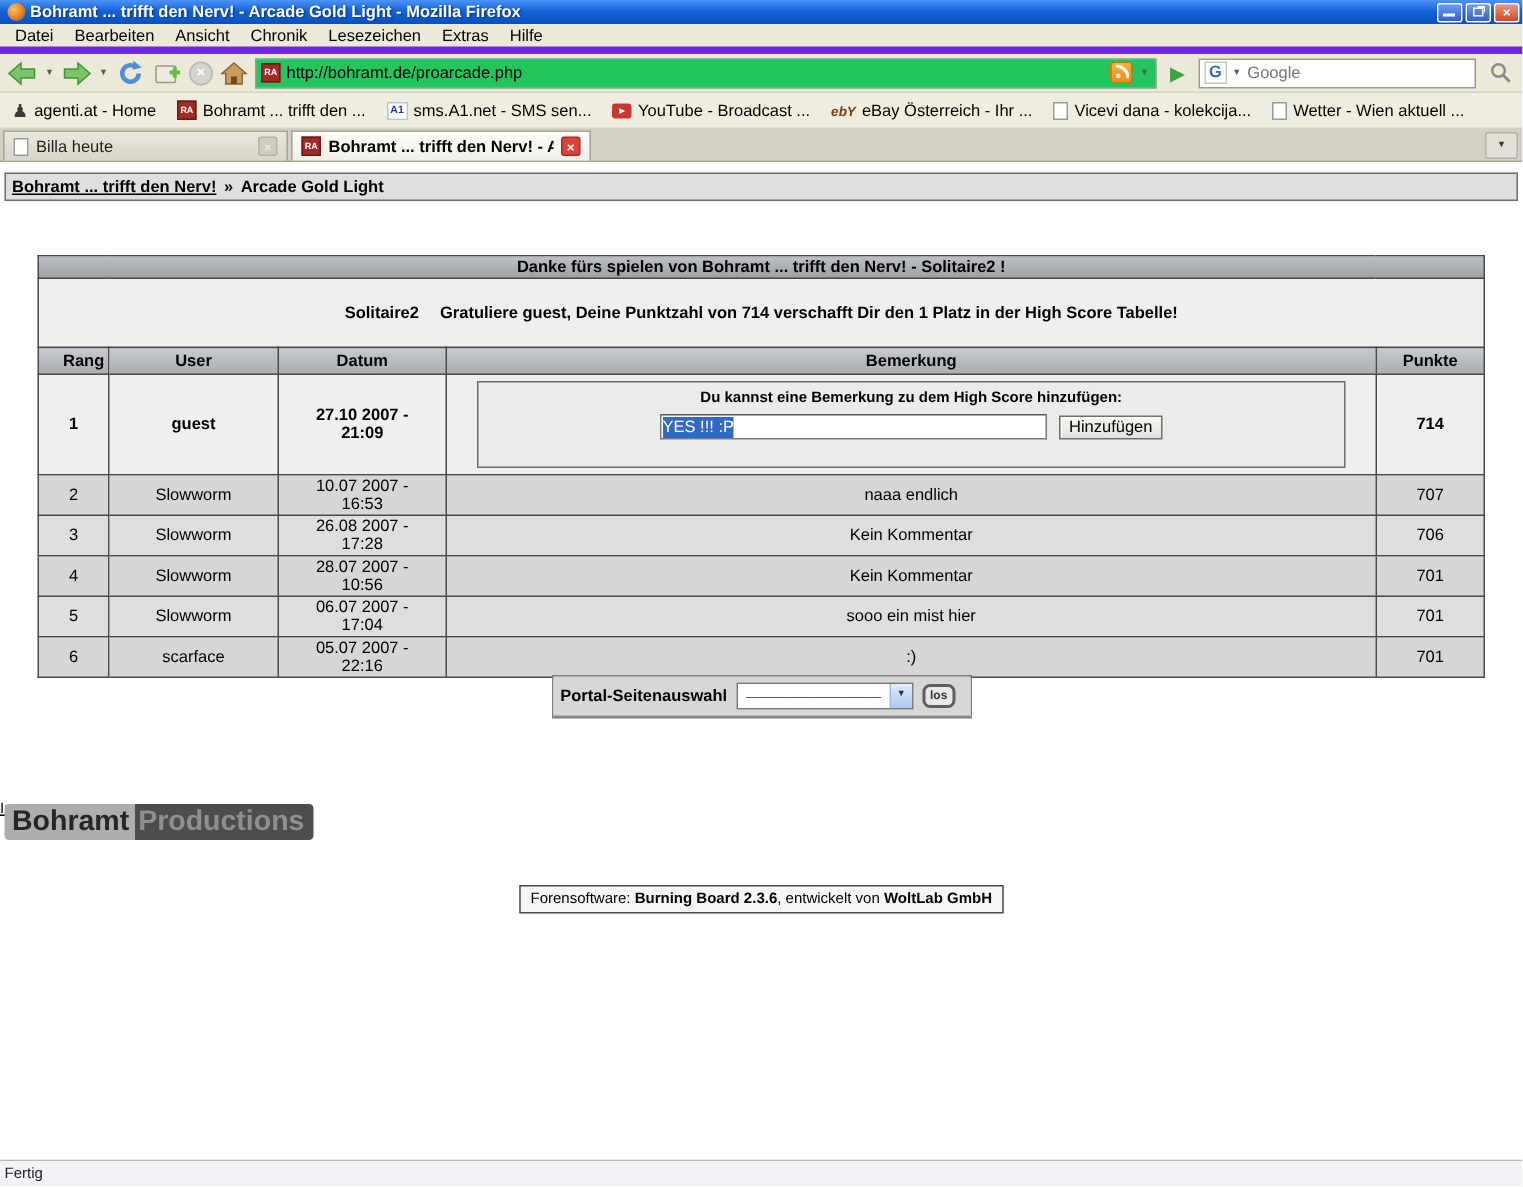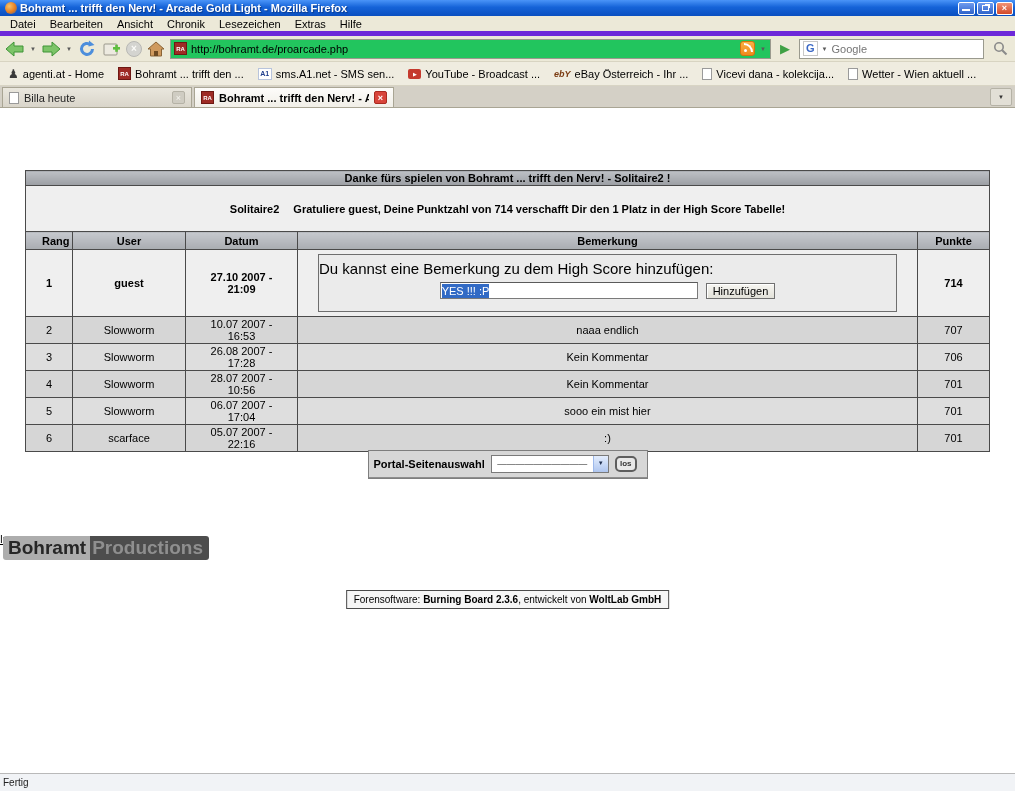--- a/index.html
+++ b/index.html
@@ -105,21 +105,21 @@
   td.message { background:#EFEFEF; height:46px; }
   .msg-line { display:flex; justify-content:center; align-items:center; gap:14px; font-weight:bold; }
   table.hs th { background:linear-gradient(180deg,#C6C9CE,#A9ACB1); height:18px; font-size:11px; }
   tr.guest-row td { background:#EFEFEF; font-weight:bold; height:66px; }
   tr.hs-row td { height:17px; }
   tr.hs-row.odd td { background:#D6D6D6; }
   tr.hs-row.even td { background:#DEDEDE; }
 
   .comment-box { margin:3px 4px; border:1px solid #6E6E6E; background:#EBEBEB; height:58px;
     padding-top:5px; font-weight:normal; }
-  .comment-label { text-align:left; font-weight:normal; font-size:15px; }
+  .comment-label { text-align:center; font-weight:bold; font-size:10px; }
   .comment-controls { display:flex; justify-content:center; align-items:center; gap:8px; margin-top:5px; }
   .fake-input { width:258px; height:17px; background:#fff; border:1px solid #7A7A7A;
     border-top-color:#5A5A5A; display:flex; align-items:center; padding:0 1px; text-align:left; }
   .fake-input .sel { background:#316AC5; color:#fff; font-size:11px; font-weight:normal;
     white-space:pre; line-height:14px; }
   .xp-btn { border:1px solid #707070; background:linear-gradient(180deg,#F7F6F2,#E2E1D9);
     box-shadow:inset 1px 1px 0 #fff; font-size:11px; padding:1px 6px; font-weight:normal;
     font-family:"Liberation Sans",sans-serif; }
 
   .portal-box { position:absolute; left:50%; transform:translateX(-50%); top:342px; width:280px;
@@ -277,20 +277,25 @@
       <span class="bmicon icon-ra"></span>
       <span class="tab-label">Bohramt ... trifft den Nerv! - Arca...</span>
       <span class="tab-close red">×</span>
     </span>
     <span class="tab-spacer"></span>
     <span class="alltabs-btn">▼</span>
   </div>
 
   <div class="content">
 
+    <div class="breadcrumb">
+      <a>Bohramt ... trifft den Nerv!</a>
+      <span>»</span>
+      <span>Arcade Gold Light</span>
+    </div>
 
     <div class="hs-table-wrap">
       <table class="hs">
         <colgroup>
           <col class="col-rang">
             <col class="col-user">
             <col class="col-datum">
             <col>
             <col class="col-punkte">
         </colgroup>

